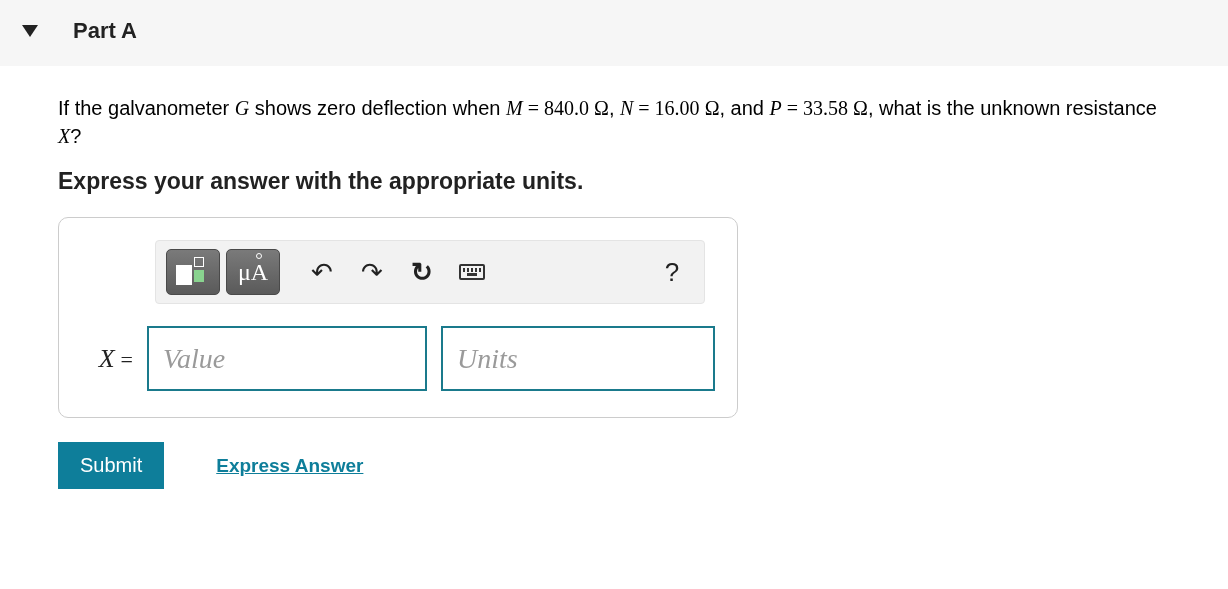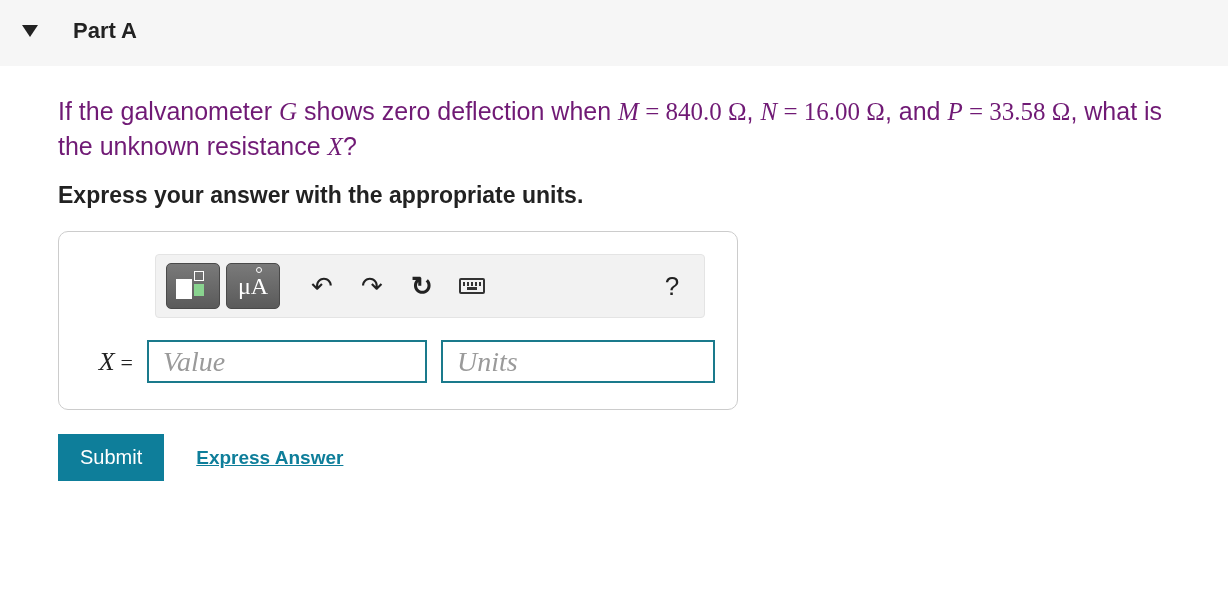--- a/index.html
+++ b/index.html
@@ -29,23 +29,23 @@
   .part-title {
     font-weight: bold;
     font-size: 22px;
     color: #222;
   }
   .content {
     padding: 28px 0 28px 58px;
     max-width: 1180px;
   }
   .question {
-    font-size: 25px;
+    font-size: 20px;
     line-height: 1.4;
-    color: #701a75;
+    color: #000000;
     margin-bottom: 18px;
   }
   .mi { font-family: 'Times New Roman', serif; font-style: italic; }
   .mn { font-family: 'Times New Roman', serif; }
   .instruction {
     font-weight: bold;
     font-size: 23px;
     color: #222;
     margin-bottom: 22px;
   }
@@ -98,38 +98,38 @@
     font-style: italic;
     font-size: 26px;
     color:#222;
     display:inline-flex;
     align-items:baseline;
     width: 60px;
     justify-content:flex-end;
   }
   .var-label .eq { font-style: normal; margin-left: 6px; font-size:22px;}
   .value-input, .units-input {
-    height: 43px;
+    height: 65px;
     border: 2px solid #1a7a8c;
     font-family: 'Times New Roman', serif;
     font-style: italic;
     font-size: 28px;
     color: #3b82f6;
     padding: 0 14px;
     outline: none;
     background:#fff;
   }
   .value-input { width: 280px; }
   .units-input { width: 274px; }
   .value-input::placeholder, .units-input::placeholder { color:#9a9a9a; }
   .actions {
     margin-top: 24px;
     display:flex;
     align-items:center;
-    gap: 32px;
+    gap: 52px;
   }
   .submit-btn {
     background: #0e7e9a;
     color: #fff;
     border: none;
     font-size: 20px;
     padding: 12px 22px;
     cursor:pointer;
   }
   .request-link {

